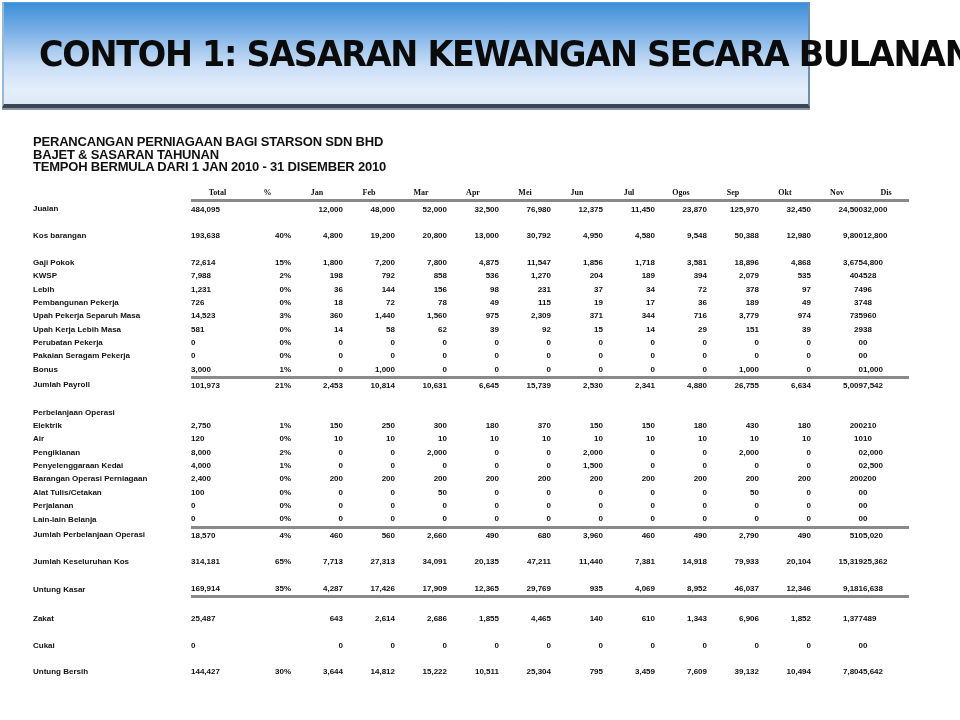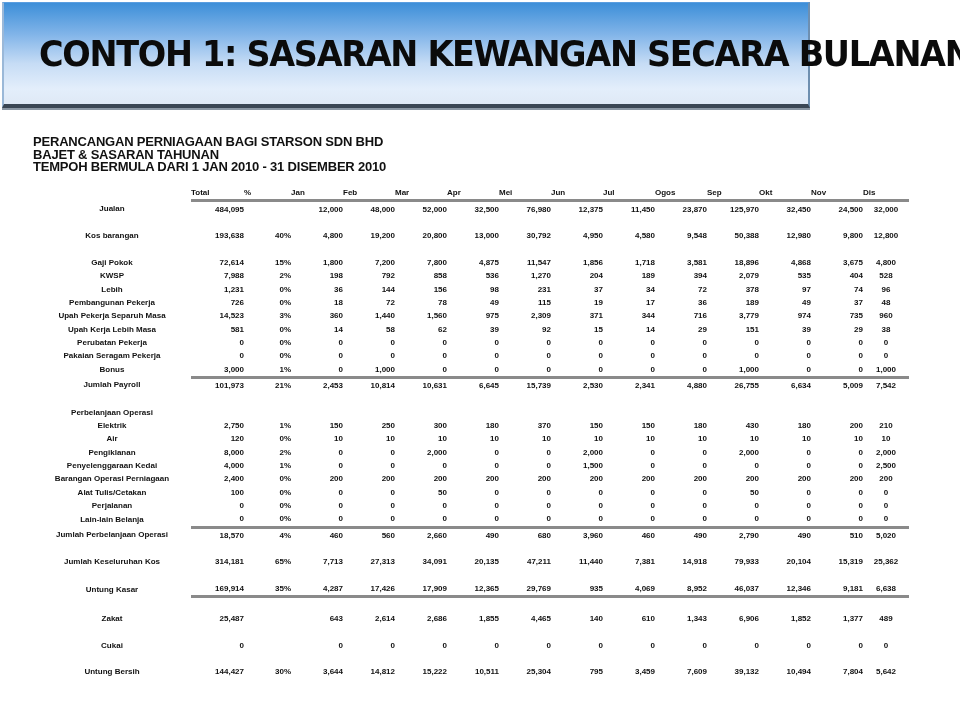--- a/index.html
+++ b/index.html
@@ -32,26 +32,26 @@
   }
   table.sheet {
     position: absolute; left: 33px; top: 186px;
     border-collapse: collapse;
     font-family: "Liberation Sans", sans-serif;
     font-weight: bold; font-size: 8px; color: #111;
   }
   table.sheet td, table.sheet th {
     padding: 0; height: 13.35px; line-height: 13px; white-space: nowrap;
   }
-  table.sheet th { font-weight: bold; text-align: left; }
-  .c-label { width: 158px; text-align: center; }
-  .c-total { width: 53px; text-align: right; }
+  table.sheet th { font-weight: bold; text-align: center; font-family: Liberation Serif, serif; }
+  .c-label { width: 158px; text-align: left; }
+  .c-total { width: 53px; text-align: left; }
   .c-pct { width: 47px; text-align: right; }
   .c-m { width: 52px; text-align: right; }
-  .c-m-last { width: 46px; text-align: center; }
+  .c-m-last { width: 46px; text-align: left; }
   th.c-total, th.c-pct, th.c-m, th.c-m-last { text-align: left; padding-left: 8px; }
   th.c-total { padding-left: 22px; }
   th.c-pct { padding-left: 28px; }
   .rule-below td.num { border-bottom: 3px solid #8a8a8a; }
   .head-row th.num { border-bottom: 3px solid #8a8a8a; }
   .gap td { height: 13.35px; }
 </style>
 </head>
 <body>
 

